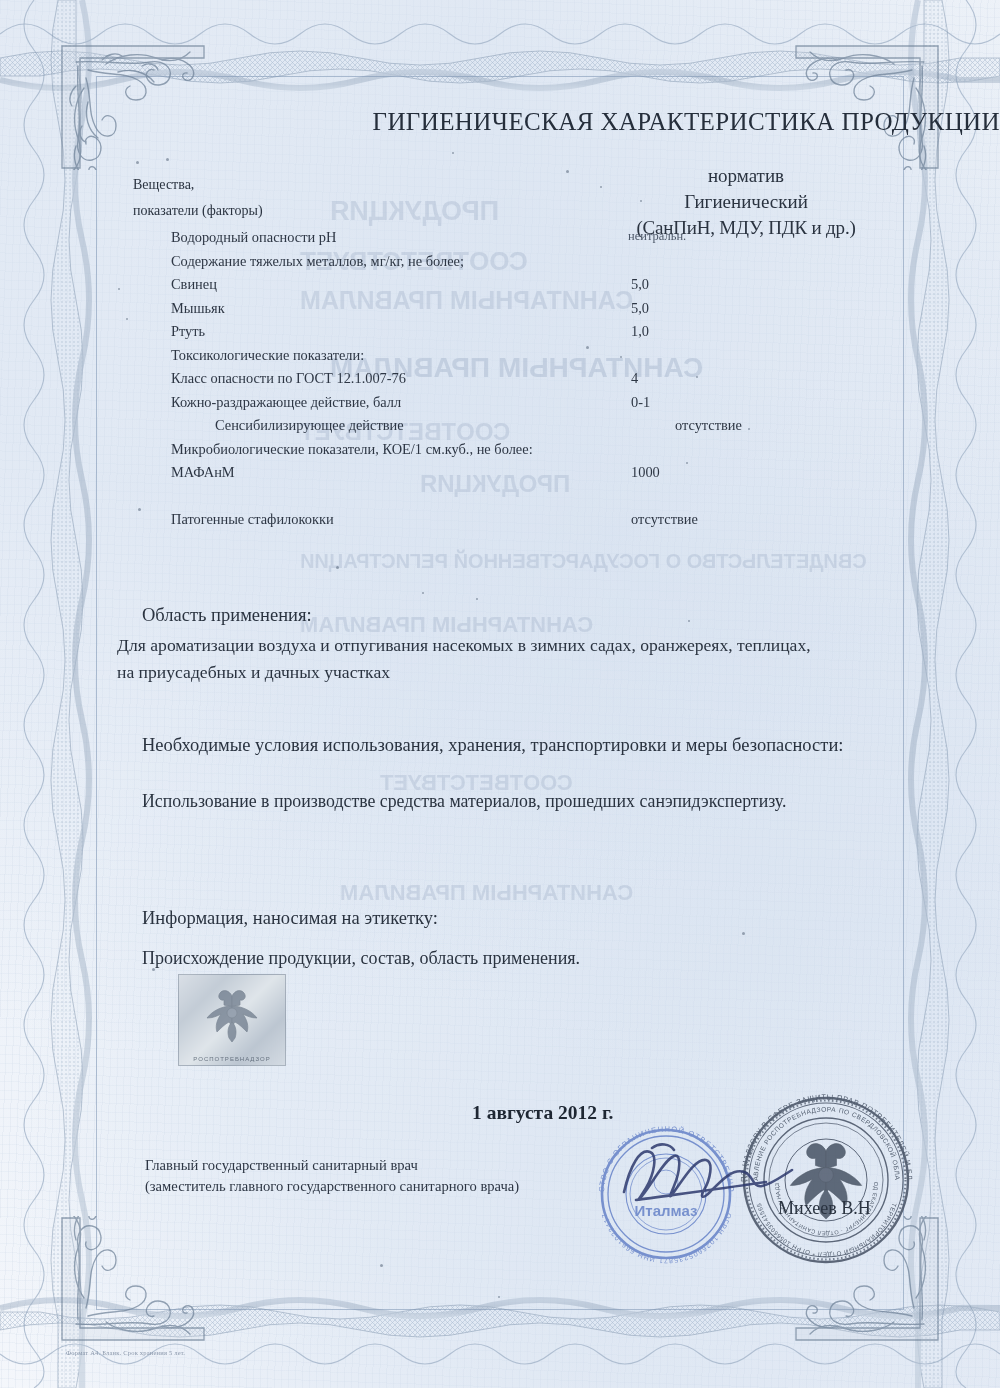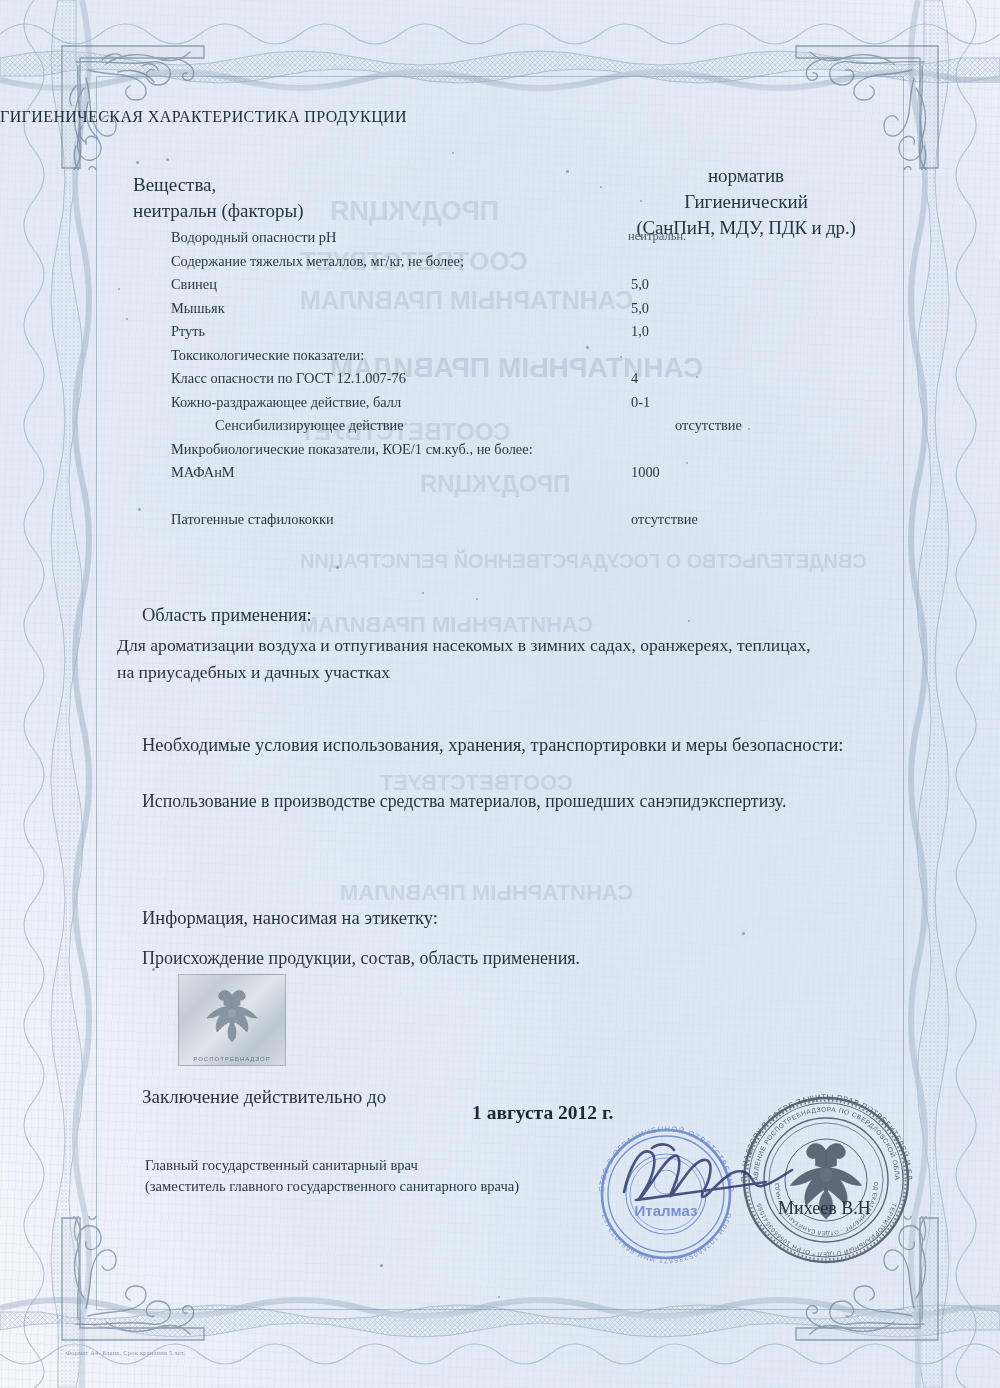--- a/index.html
+++ b/index.html
@@ -72,31 +72,31 @@
 
   
   #content{
     position:absolute;
     left:0;top:0;width:1000px;height:1388px;
     color:#2b3442;
   }
 
   .doc-title{
     position:absolute;left:0;top:108px;width:1000px;
-    text-align:left;
-    font-size:16px;letter-spacing:.4px;
+    text-align:right;
+    font-size:25px;letter-spacing:.4px;
     font-family:"Liberation Serif", serif;
     color:#252e3b;
     white-space:nowrap;
   }
 
   
   .col-head-left{
     position:absolute;left:133px;top:172px;
-    font-size:19px;line-height:26px;
+    font-size:14px;line-height:26px;
     color:#2a3340;
   }
   .col-head-right{
     position:absolute;left:556px;top:163px;width:380px;
     text-align:center;
     font-size:19px;line-height:26px;
     color:#2a3340;
   }
   .col-head-right .l3{letter-spacing:-.2px;}
 
@@ -330,21 +330,21 @@
       <path d="M18 104 C 14 116, 18 128, 26 134 C 32 138, 40 134, 38 128 C 36 123, 30 124, 31 129"></path>
     </g>
   </svg>
 
   <div id="content">
 
     <div class="doc-title">ГИГИЕНИЧЕСКАЯ ХАРАКТЕРИСТИКА ПРОДУКЦИИ</div>
 
     <div class="col-head-left">
       <div>Вещества,</div>
-      <div>неитральн (факторы)</div>
+      <div>показатели (факторы)</div>
     </div>
     <div class="col-head-right">
       <div>норматив</div>
       <div>Гигиенический</div>
       <div class="l3">(СанПиН, МДУ, ПДК и др.)</div>
     </div>
 
     <div class="rows" id="rows-host">
         <div class="row" style="top: 225px;">
           <span class="lbl">Водородный опасности рН</span>
@@ -414,21 +414,20 @@
                    C 22 42, 26 38, 30 36 L33 40 Z"></path>
           <path d="M33 20 C 42 20, 52 24, 58 32 C 52 32, 48 30, 44 28 C 48 34, 50 40, 48 46
                    C 44 42, 40 38, 36 36 L33 40 Z"></path>
           <path d="M33 36 C 29 40, 28 46, 30 52 L33 56 L36 52 C 38 46, 37 40, 33 36 Z"></path>
           <circle cx="33" cy="27" r="5" fill="#7d8a9b"></circle>
         </g>
       </svg>
       <div class="holo-txt">РОСПОТРЕБНАДЗОР</div>
     </div>
 
-    <div class="sec sec-head s-valid-head">Заключение действительно до</div>
     <div class="sec s-valid-date">1 августа 2012 г.</div>
 
     <div class="sec s-signer">
       <div>Главный государственный санитарный врач</div>
       <div>(заместитель главного государственного санитарного врача)</div>
     </div>
 
     <div class="signer-name">Михеев В.Н</div>
 
     <div class="footer-note">Формат А4. Бланк. Срок хранения 5 лет.</div>

